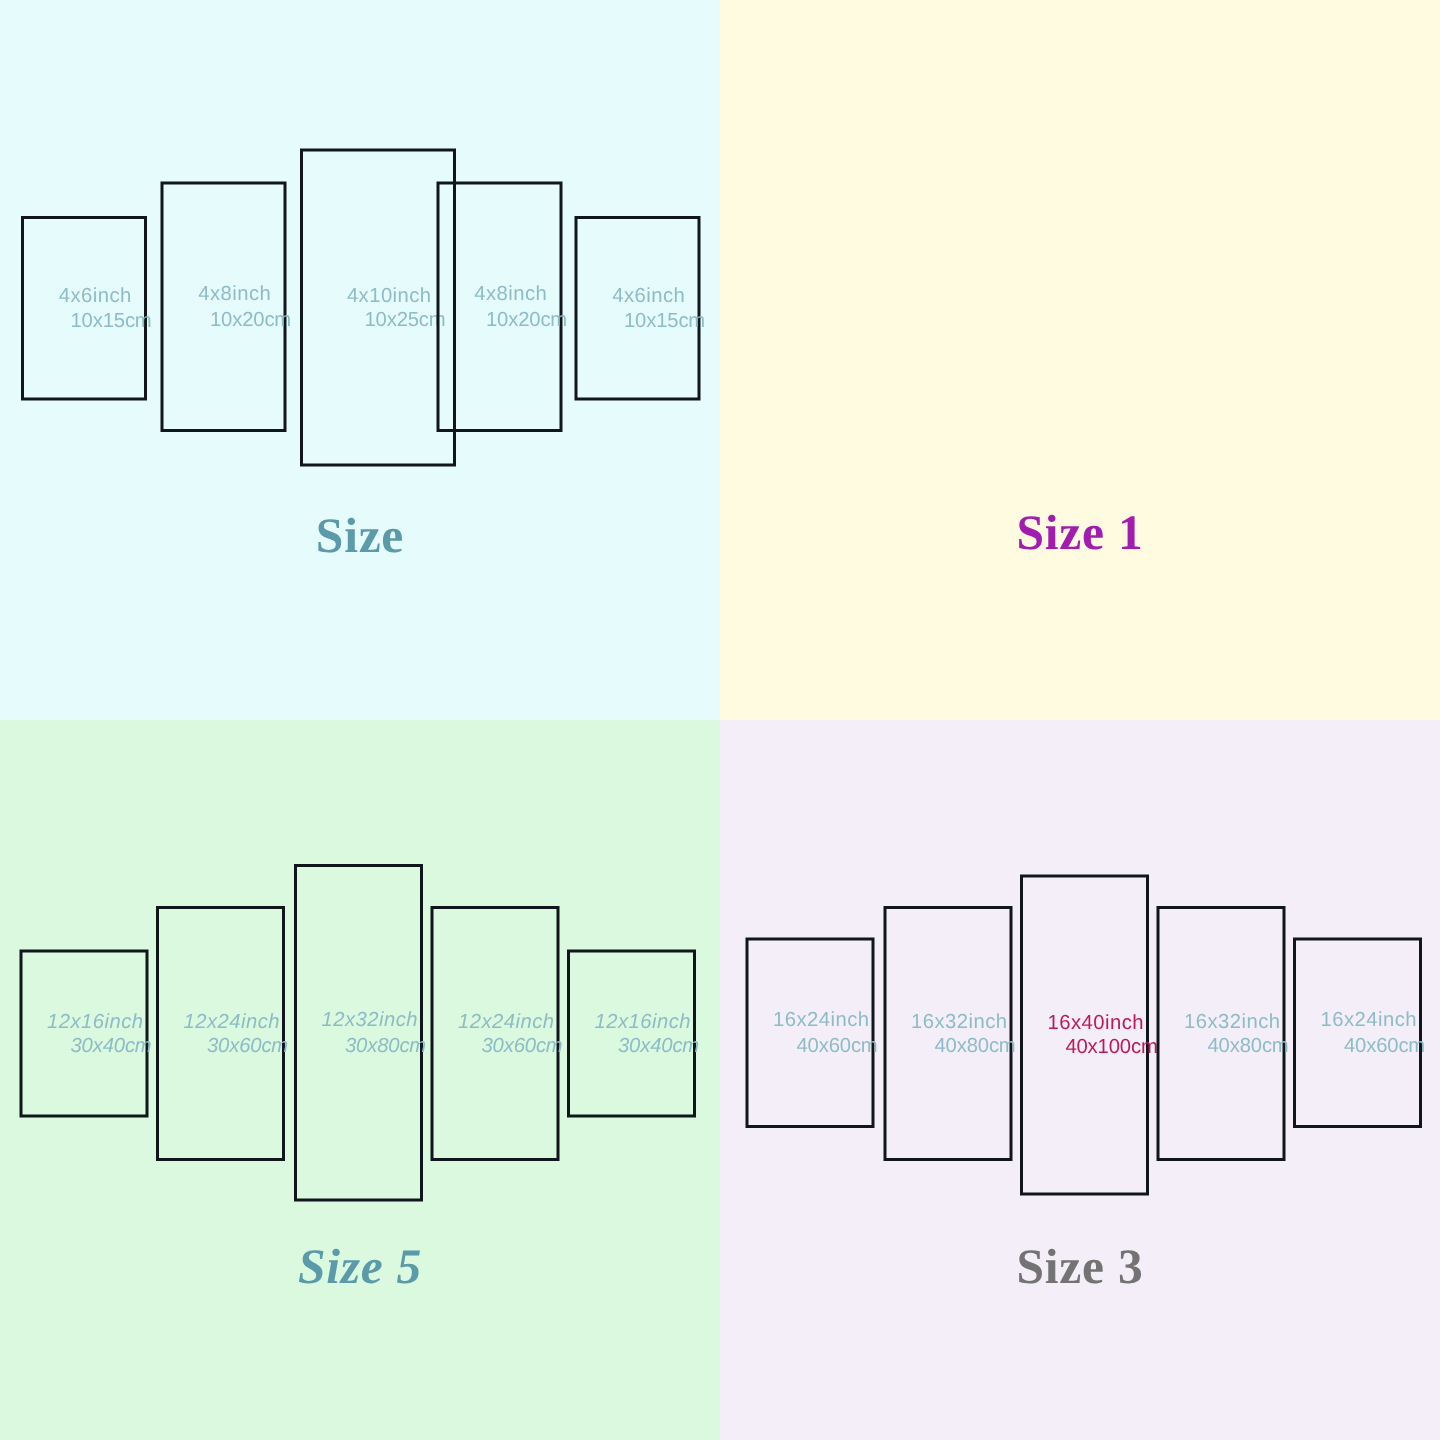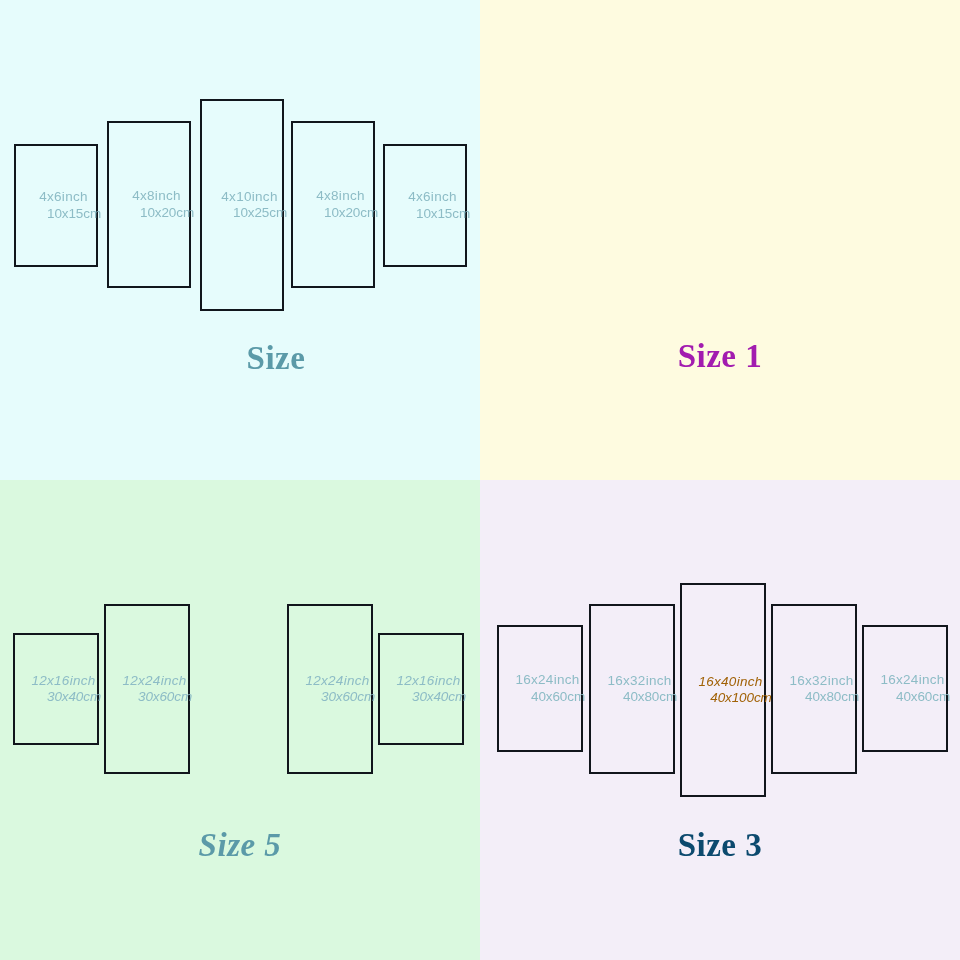--- a/index.html
+++ b/index.html
@@ -95,40 +95,40 @@
           <span class="line1">4x6inch</span>
           <span class="line2">10x15cm</span>
         </div>
       </div>
       <div class="panel" style="left: 107px; top: 121px; width: 84px; height: 167px; border-color: rgb(17, 22, 28);">
         <div class="panel-label" style="color: rgb(141, 188, 198);">
           <span class="line1">4x8inch</span>
           <span class="line2">10x20cm</span>
         </div>
       </div>
-      <div class="panel" style="left: 200px; top: 99px; width: 84px; height: 212px; border-color: rgb(17, 22, 28);">
+      <div class="panel" style="left: 200px; top: 99px; width: 104px; height: 212px; border-color: rgb(17, 22, 28);">
         <div class="panel-label" style="color: rgb(141, 188, 198);">
           <span class="line1">4x10inch</span>
           <span class="line2">10x25cm</span>
         </div>
       </div>
       <div class="panel" style="left: 291px; top: 121px; width: 84px; height: 167px; border-color: rgb(17, 22, 28);">
         <div class="panel-label" style="color: rgb(141, 188, 198);">
           <span class="line1">4x8inch</span>
           <span class="line2">10x20cm</span>
         </div>
       </div>
       <div class="panel" style="left: 383px; top: 144px; width: 84px; height: 123px; border-color: rgb(17, 22, 28);">
         <div class="panel-label" style="color: rgb(141, 188, 198);">
           <span class="line1">4x6inch</span>
           <span class="line2">10x15cm</span>
         </div>
       </div>
     </div>
-    <div class="quad-title" style="top: 340px; color: rgb(91, 154, 168); padding-left: 36px;">Size</div>
+    <div class="quad-title" style="top: 340px; color: rgb(91, 154, 168);">Size</div>
   </div>
 
   <div class="quadrant q-tr" style="background: rgb(254, 251, 224);">
     <div class="panels">
       
       
       
       
       
     </div>
@@ -142,20 +142,26 @@
           <span class="line1">12x16inch</span>
           <span class="line2">30x40cm</span>
         </div>
       </div>
       <div class="panel" style="left: 104px; top: 124px; width: 86px; height: 170px; border-color: rgb(17, 22, 28);">
         <div class="panel-label" style="color: rgb(141, 188, 198);">
           <span class="line1">12x24inch</span>
           <span class="line2">30x60cm</span>
         </div>
       </div>
+      <div class="panel" style="left: 196px; top: 96px; width: 86px; height: 225px; border-color: rgb(17, 22, 28);">
+        <div class="panel-label" style="color: rgb(141, 188, 198);">
+          <span class="line1">12x32inch</span>
+          <span class="line2">30x80cm</span>
+        </div>
+      </div>
       <div class="panel" style="left: 287px; top: 124px; width: 86px; height: 170px; border-color: rgb(17, 22, 28);">
         <div class="panel-label" style="color: rgb(141, 188, 198);">
           <span class="line1">12x24inch</span>
           <span class="line2">30x60cm</span>
         </div>
       </div>
       <div class="panel" style="left: 378px; top: 153px; width: 86px; height: 112px; border-color: rgb(17, 22, 28);">
         <div class="panel-label" style="color: rgb(141, 188, 198);">
           <span class="line1">12x16inch</span>
           <span class="line2">30x40cm</span>
@@ -173,34 +179,34 @@
           <span class="line2">40x60cm</span>
         </div>
       </div>
       <div class="panel" style="left: 109px; top: 124px; width: 86px; height: 170px; border-color: rgb(17, 22, 28);">
         <div class="panel-label" style="color: rgb(141, 188, 198);">
           <span class="line1">16x32inch</span>
           <span class="line2">40x80cm</span>
         </div>
       </div>
       <div class="panel" style="left: 200px; top: 103px; width: 86px; height: 214px; border-color: rgb(17, 22, 28);">
-        <div class="panel-label" style="color: #a16207; font-style: italic;">
+        <div class="panel-label" style="color: #be185d;">
           <span class="line1">16x40inch</span>
           <span class="line2">40x100cm</span>
         </div>
       </div>
       <div class="panel" style="left: 291px; top: 124px; width: 86px; height: 170px; border-color: rgb(17, 22, 28);">
         <div class="panel-label" style="color: rgb(141, 188, 198);">
           <span class="line1">16x32inch</span>
           <span class="line2">40x80cm</span>
         </div>
       </div>
       <div class="panel" style="left: 382px; top: 145px; width: 86px; height: 127px; border-color: rgb(17, 22, 28);">
         <div class="panel-label" style="color: rgb(141, 188, 198);">
           <span class="line1">16x24inch</span>
           <span class="line2">40x60cm</span>
         </div>
       </div>
     </div>
-    <div class="quad-title" style="top: 347px; color: #0c4a6e;">Size 3</div>
+    <div class="quad-title" style="top: 347px; color: #737373;">Size 3</div>
   </div>
 
 </div>
 
 </body></html>

